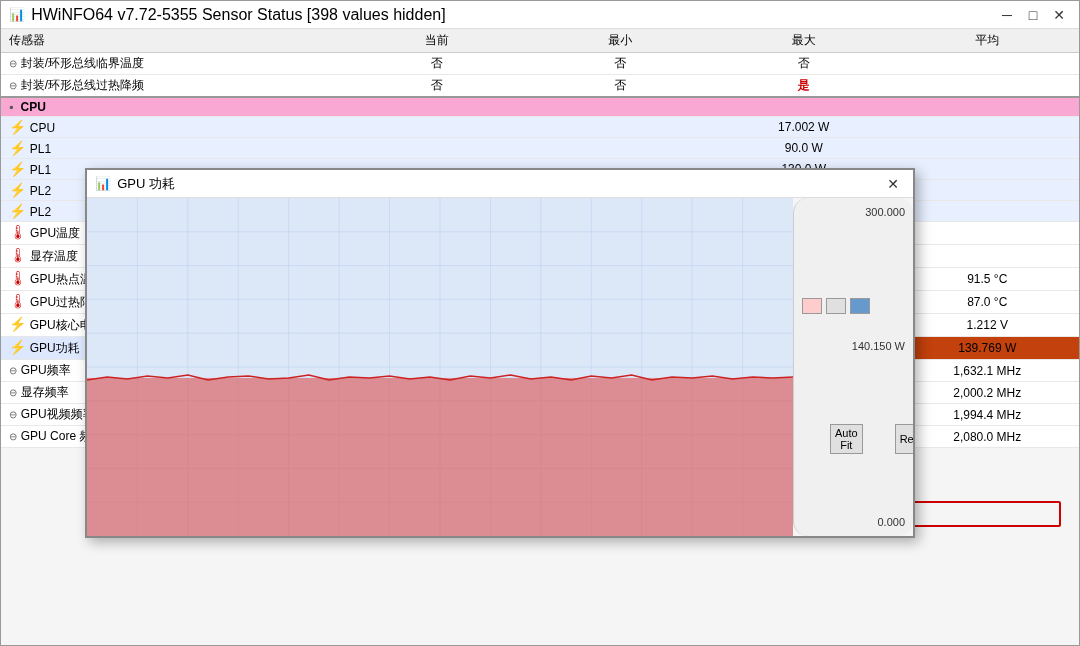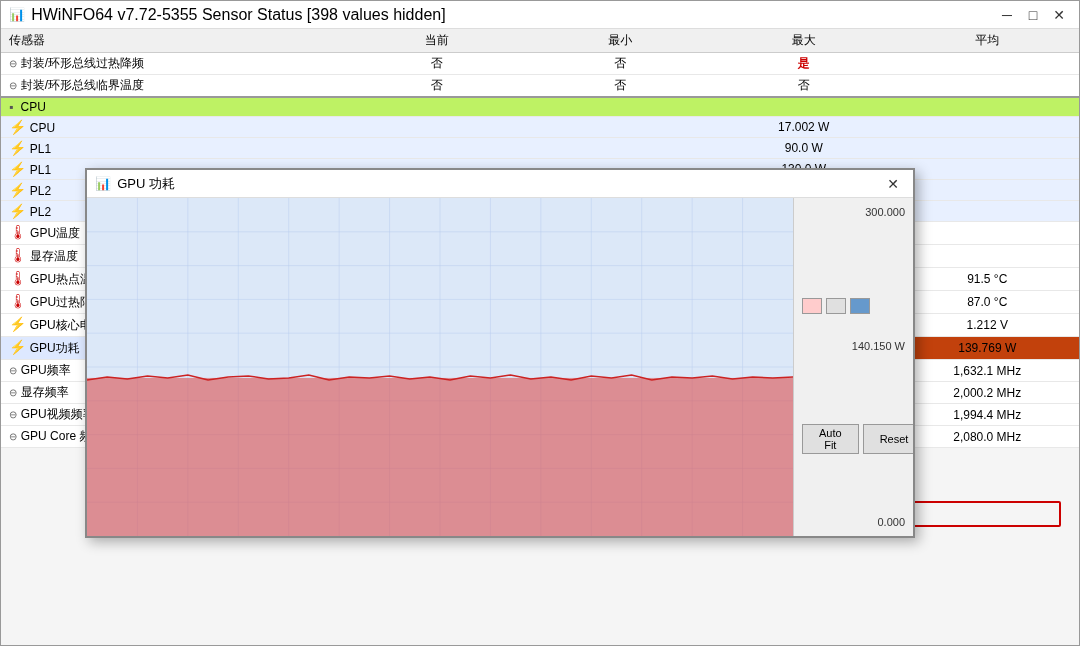--- a/index.html
+++ b/index.html
@@ -98,22 +98,22 @@
 
     .row-highlight {
       background: #e8f0ff;
     }
 
     .row-highlight td {
       background: #e8f0ff;
     }
 
     .section-header td {
-      background: #bef264;
-      font-weight: normal;
+      background: #f9a8d4;
+      font-weight: bold;
       border-top: 2px solid #999;
     }
 
     .red-text { color: #cc0000; font-weight: bold; }
     .icon-bolt { color: #ffa500; font-size: 14px; }
     .icon-circle { color: #666; font-size: 10px; }
     .icon-temp { color: #cc0000; font-size: 14px; }
 
     
     .gpu-power-row td {
@@ -176,20 +176,21 @@
     }
 
     .chart-sidebar {
       width: 120px;
       background: #f0f0f0;
       border-left: 1px solid #ccc;
       display: flex;
       flex-direction: column;
       padding: 8px;
       gap: 16px;
+      border-radius: 15px;
     }
 
     .chart-max-label {
       font-size: 11px;
       color: #333;
       text-align: right;
     }
 
     .color-boxes {
       display: flex;
@@ -209,25 +210,26 @@
       text-align: right;
       margin-top: auto;
     }
 
     .chart-buttons {
       display: flex;
       gap: 4px;
     }
 
     .chart-btn {
-      padding: 2px 16px;
+      padding: 2px 4px;
       font-size: 11px;
       background: #e0e0e0;
       border: 1px solid #999;
       cursor: pointer;
+      margin-left: 28px;
     }
 
     .chart-zero-label {
       font-size: 11px;
       color: #333;
       text-align: right;
     }
 
     
     .red-border-box {
@@ -261,31 +263,31 @@
           <th style="width:300px; text-align:left">传感器</th>
           <th style="width:160px">当前</th>
           <th style="width:160px">最小</th>
           <th style="width:160px">最大</th>
           <th style="width:160px">平均</th>
         </tr>
       </thead>
       <tbody>
 
         <tr>
+          <td><span class="icon-circle">⊖</span> 封装/环形总线临界温度</td>
+          <td>否</td>
+          <td>否</td>
+          <td>否</td>
+          <td></td>
+        </tr>
+        <tr>
           <td><span class="icon-circle">⊖</span> 封装/环形总线过热降频</td>
           <td>否</td>
           <td>否</td>
           <td><span class="red-text">是</span></td>
-          <td></td>
-        </tr>
-        <tr>
-          <td><span class="icon-circle">⊖</span> 封装/环形总线临界温度</td>
-          <td>否</td>
-          <td>否</td>
-          <td>否</td>
           <td></td>
         </tr>
 
         <tr class="section-header">
           <td colspan="5">
             <span style="color:#555; margin-right:4px">▪</span>
             <span>CPU</span>
           </td>
         </tr>
 

